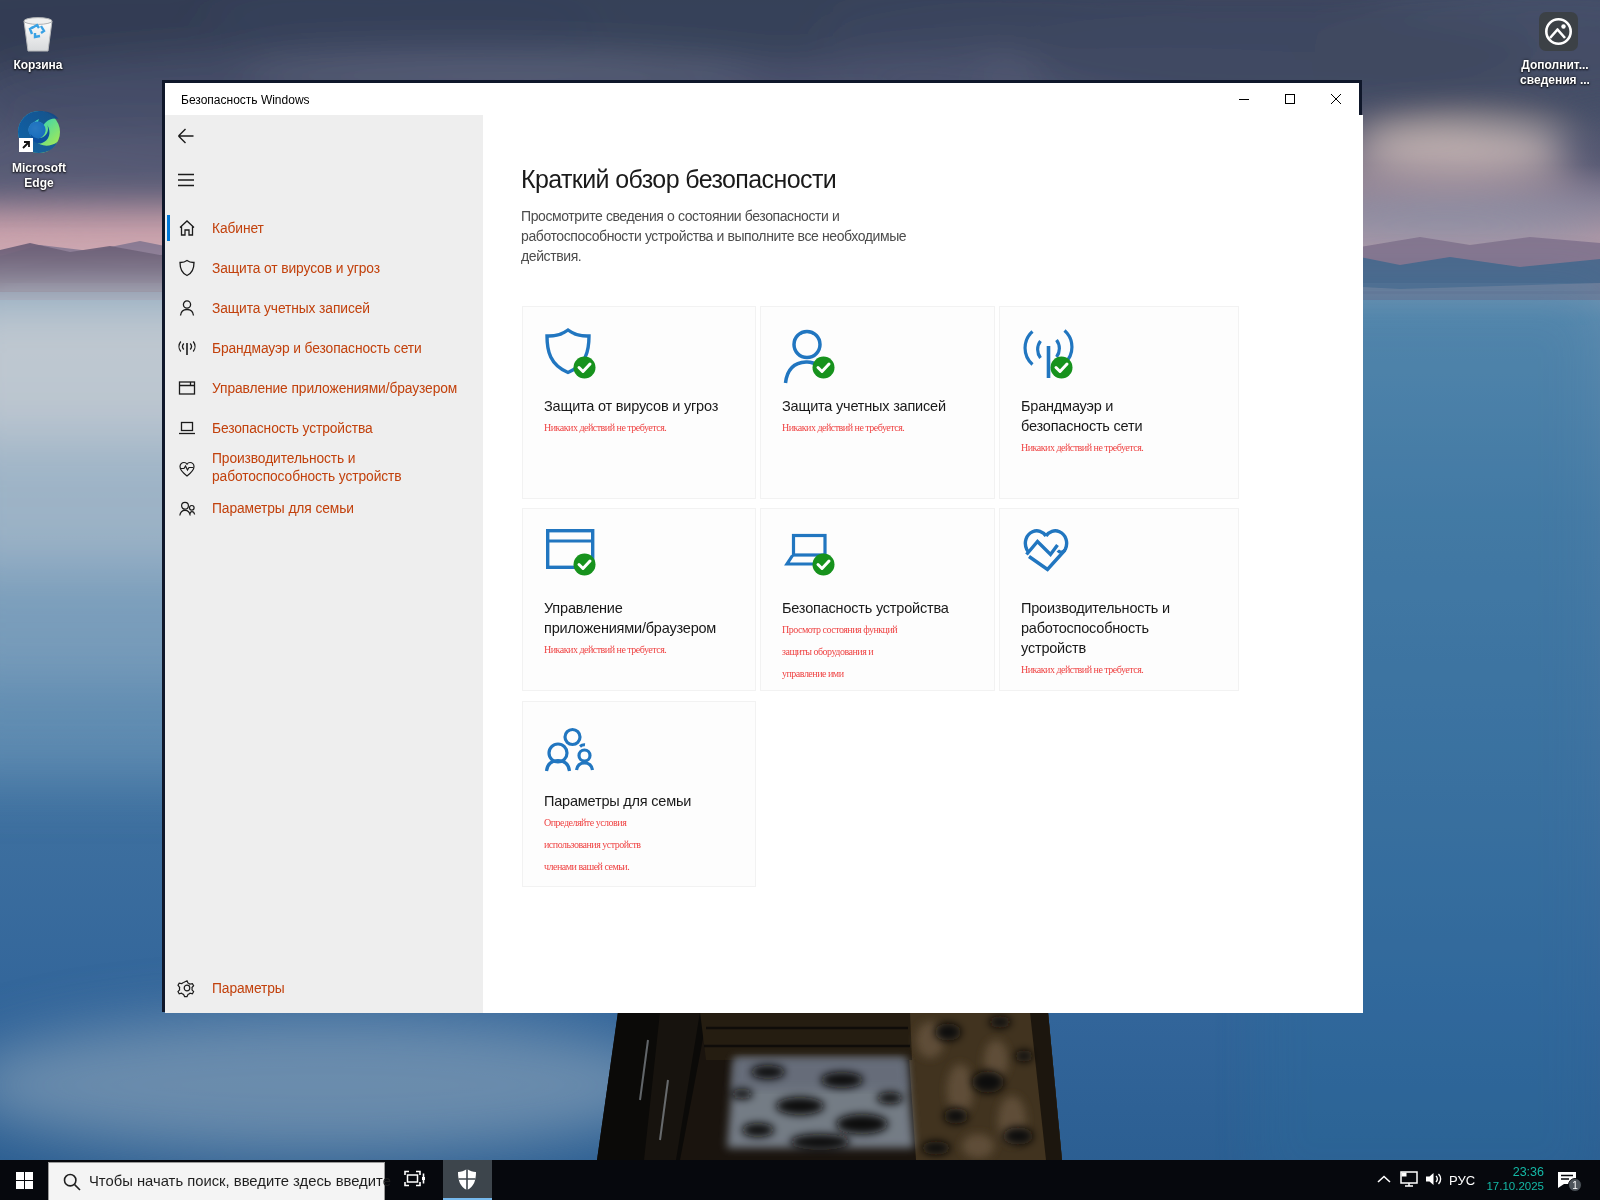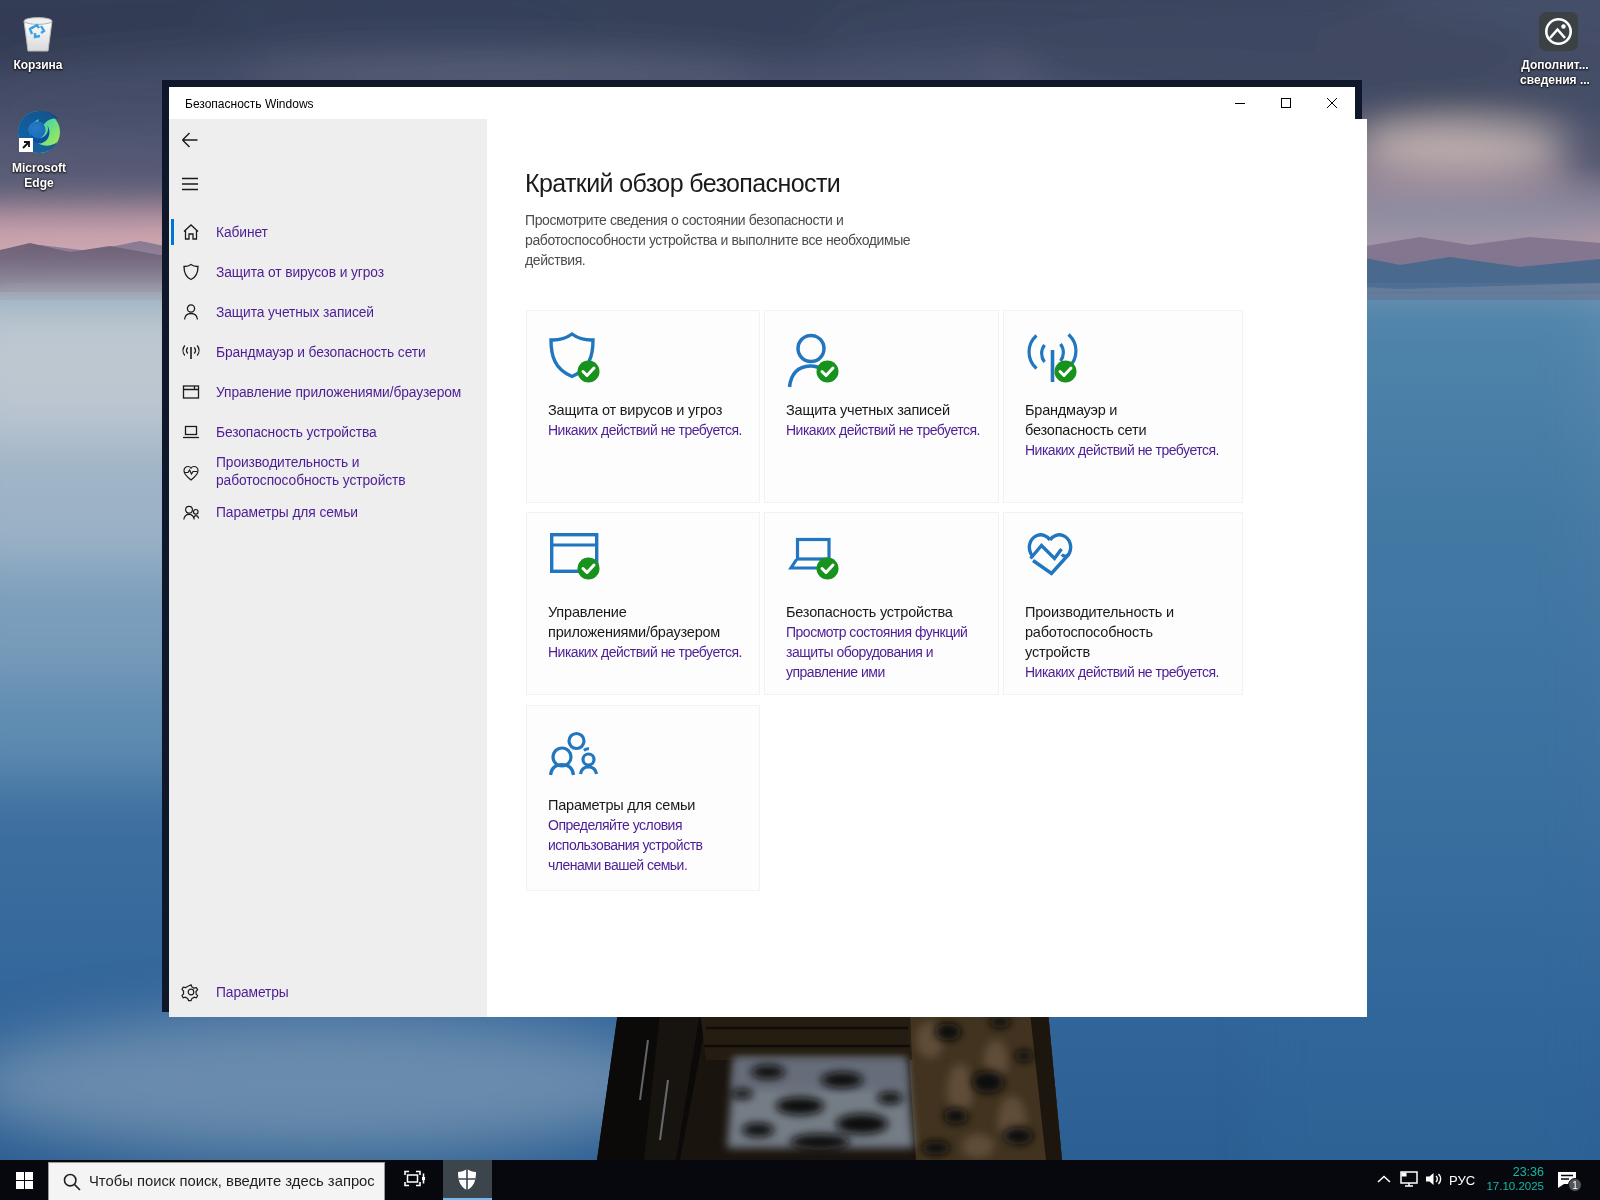--- a/index.html
+++ b/index.html
@@ -3,38 +3,38 @@
 <meta charset="utf-8">
 <style>
   * { margin:0; padding:0; box-sizing:border-box; }
   html,body { width:1600px; height:1200px; overflow:hidden; font-family:"Liberation Sans", sans-serif; }
   .abs { position:absolute; }
   .dlabel { position:absolute; color:#fff; font-size:12px; text-align:center;
             text-shadow:0 1px 2px rgba(0,0,0,.9), 0 0 3px rgba(0,0,0,.7); line-height:15px;font-weight:bold; }
 
   
   #win { position:absolute; left:162px; top:80px; width:1200px; height:932px;
-         background:#fff; border:7px solid #0f172a; }
+         background:#fff; border:3px solid #0f172a; }
   #titlebar { position:absolute; left:0; top:0; width:100%; height:32px; background:#fff; }
   #titlebar .title { position:absolute; left:16px; top:10px; font-size:12px; color:#000; }
   .capbtn { position:absolute; top:0; width:46px; height:32px; }
   
   #sidebar { position:absolute; left:0; top:32px; width:318px; height:898px; background:#eeeeee; }
-  .navitem { position:absolute; left:0; width:318px; height:40px; color:#4c1d95; font-size:13.8px; }
+  .navitem { position:absolute; left:0; width:318px; height:40px; color:#c2410c; font-size:13.8px; }
   .navitem .ico { position:absolute; left:12px; top:10px; width:20px; height:20px; }
   .navitem .txt { position:absolute; left:47px; top:13px; white-space:nowrap; letter-spacing:-0.1px; }
   #accent { position:absolute; left:2px; top:100px; width:3px; height:26px; background:#0077d7; }
   
   #content { position:absolute; left:318px; top:32px; width:880px; height:898px; background:#fff; }
   #content h1 { position:absolute; left:38px; top:50px; font-size:25px; font-weight:400; color:#1a1a1a; letter-spacing:-0.6px; }
   #content .lead { position:absolute; left:38px; top:91px; font-size:14px; line-height:20px; color:#4c4c4c; letter-spacing:-0.4px; }
   .card { position:absolute; background:#fdfdfd; border:1px solid #f2f2f2; }
   .card .ci { position:absolute; left:21px; top:20px; }
   .card .ct { position:absolute; left:21px; top:89px; right:2px; font-size:14.5px; line-height:20px; color:#191919; letter-spacing:-0.2px; }
-  .card .cs { font-size:14px; line-height:20px; color:#4c1d95; letter-spacing:-0.5px; }
+  .card .cs { font-size:10px; line-height:20px; color:#ef4444; letter-spacing:-0.5px;font-family:Liberation Serif, serif; }
   
   #taskbar { position:absolute; left:0; top:1160px; width:1600px; height:40px; background:#06080d; }
   #search { position:absolute; left:48px; top:2px; width:337px; height:38px; background:#f4f4f4;
             border:1px solid #9a9a9a; border-bottom:none; }
   #search .ph { position:absolute; left:40px; top:10px; font-size:14.8px; color:#1f1f1f; white-space:nowrap; }
 </style>
 </head>
 <body>
 <div id="desktop" style="position:absolute;left:0;top:0;width:1600px;height:1200px">
   <svg width="1600" height="1200" viewBox="0 0 1600 1200" style="position:absolute;left:0;top:0">
@@ -372,21 +372,21 @@
     <rect x="0" y="0" width="8" height="8" fill="#fff"></rect>
     <rect x="9" y="0" width="8" height="8" fill="#fff"></rect>
     <rect x="0" y="9" width="8" height="8" fill="#fff"></rect>
     <rect x="9" y="9" width="8" height="8" fill="#fff"></rect>
   </svg>
   <div id="search">
     <svg class="abs" style="left:13px;top:9px" width="20" height="20" viewBox="0 0 20 20">
       <circle cx="8.2" cy="8.2" r="5.7" fill="none" stroke="#1f1f1f" stroke-width="1.6"></circle>
       <line x1="12.6" y1="12.6" x2="18" y2="18" stroke="#1f1f1f" stroke-width="1.6"></line>
     </svg>
-    <div class="ph">Чтобы поиск поиск, введите здесь запрос</div>
+    <div class="ph">Чтобы начать поиск, введите здесь введите</div>
   </div>
   <svg class="abs" style="left:404px;top:10px" width="22" height="20" viewBox="0 0 22 20">
     <path d="M1,5 V1.5 H5 M12,1.5 H16 V5 M16,12 V15.5 H12 M5,15.5 H1 V12" fill="none" stroke="#fff" stroke-width="1.6"></path>
     <rect x="3.5" y="5" width="10" height="7" fill="none" stroke="#fff" stroke-width="1.5"></rect>
     <path d="M19.5,3.5 V13.5" stroke="#fff" stroke-width="1.6"></path>
     <rect x="18" y="7" width="3" height="3" fill="#fff"></rect>
   </svg>
   <div class="abs" style="left:443px;top:0;width:49px;height:40px;background:#3d454c">
     <svg class="abs" style="left:14px;top:8px" width="20" height="23" viewBox="0 0 20 23">
       <path d="M10,1 C13,3.2 16.5,4.1 19,4 C19,12 17,19 10,22 C3,19 1,12 1,4 C3.5,4.1 7,3.2 10,1 Z" fill="#fff"></path>

